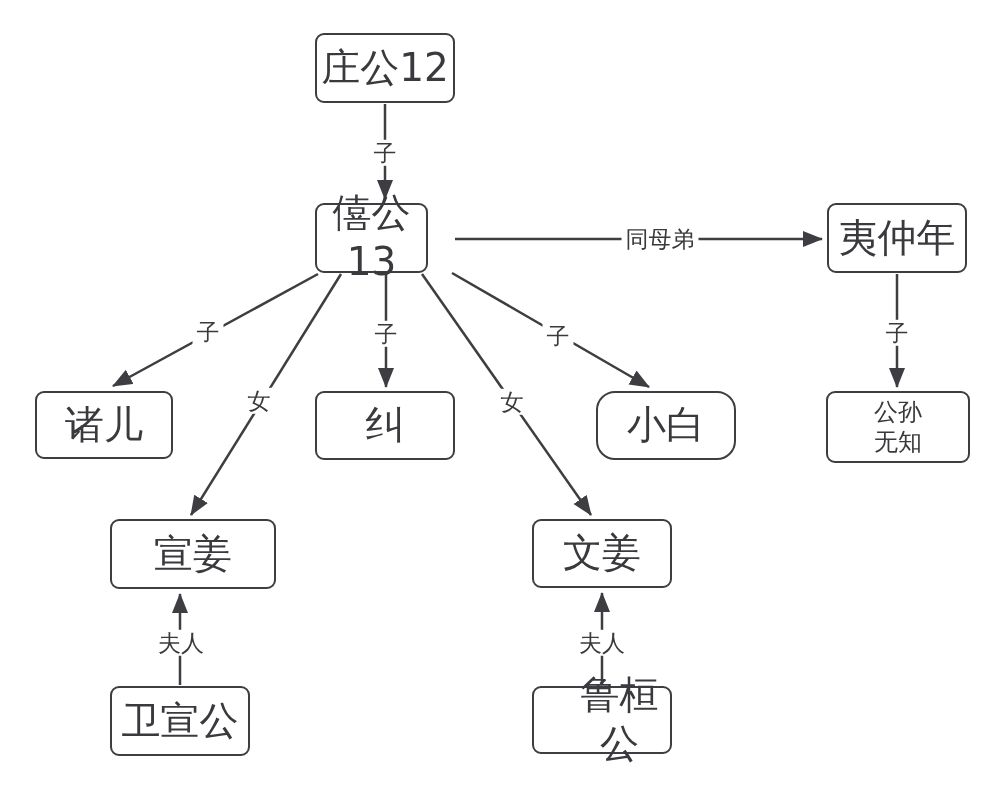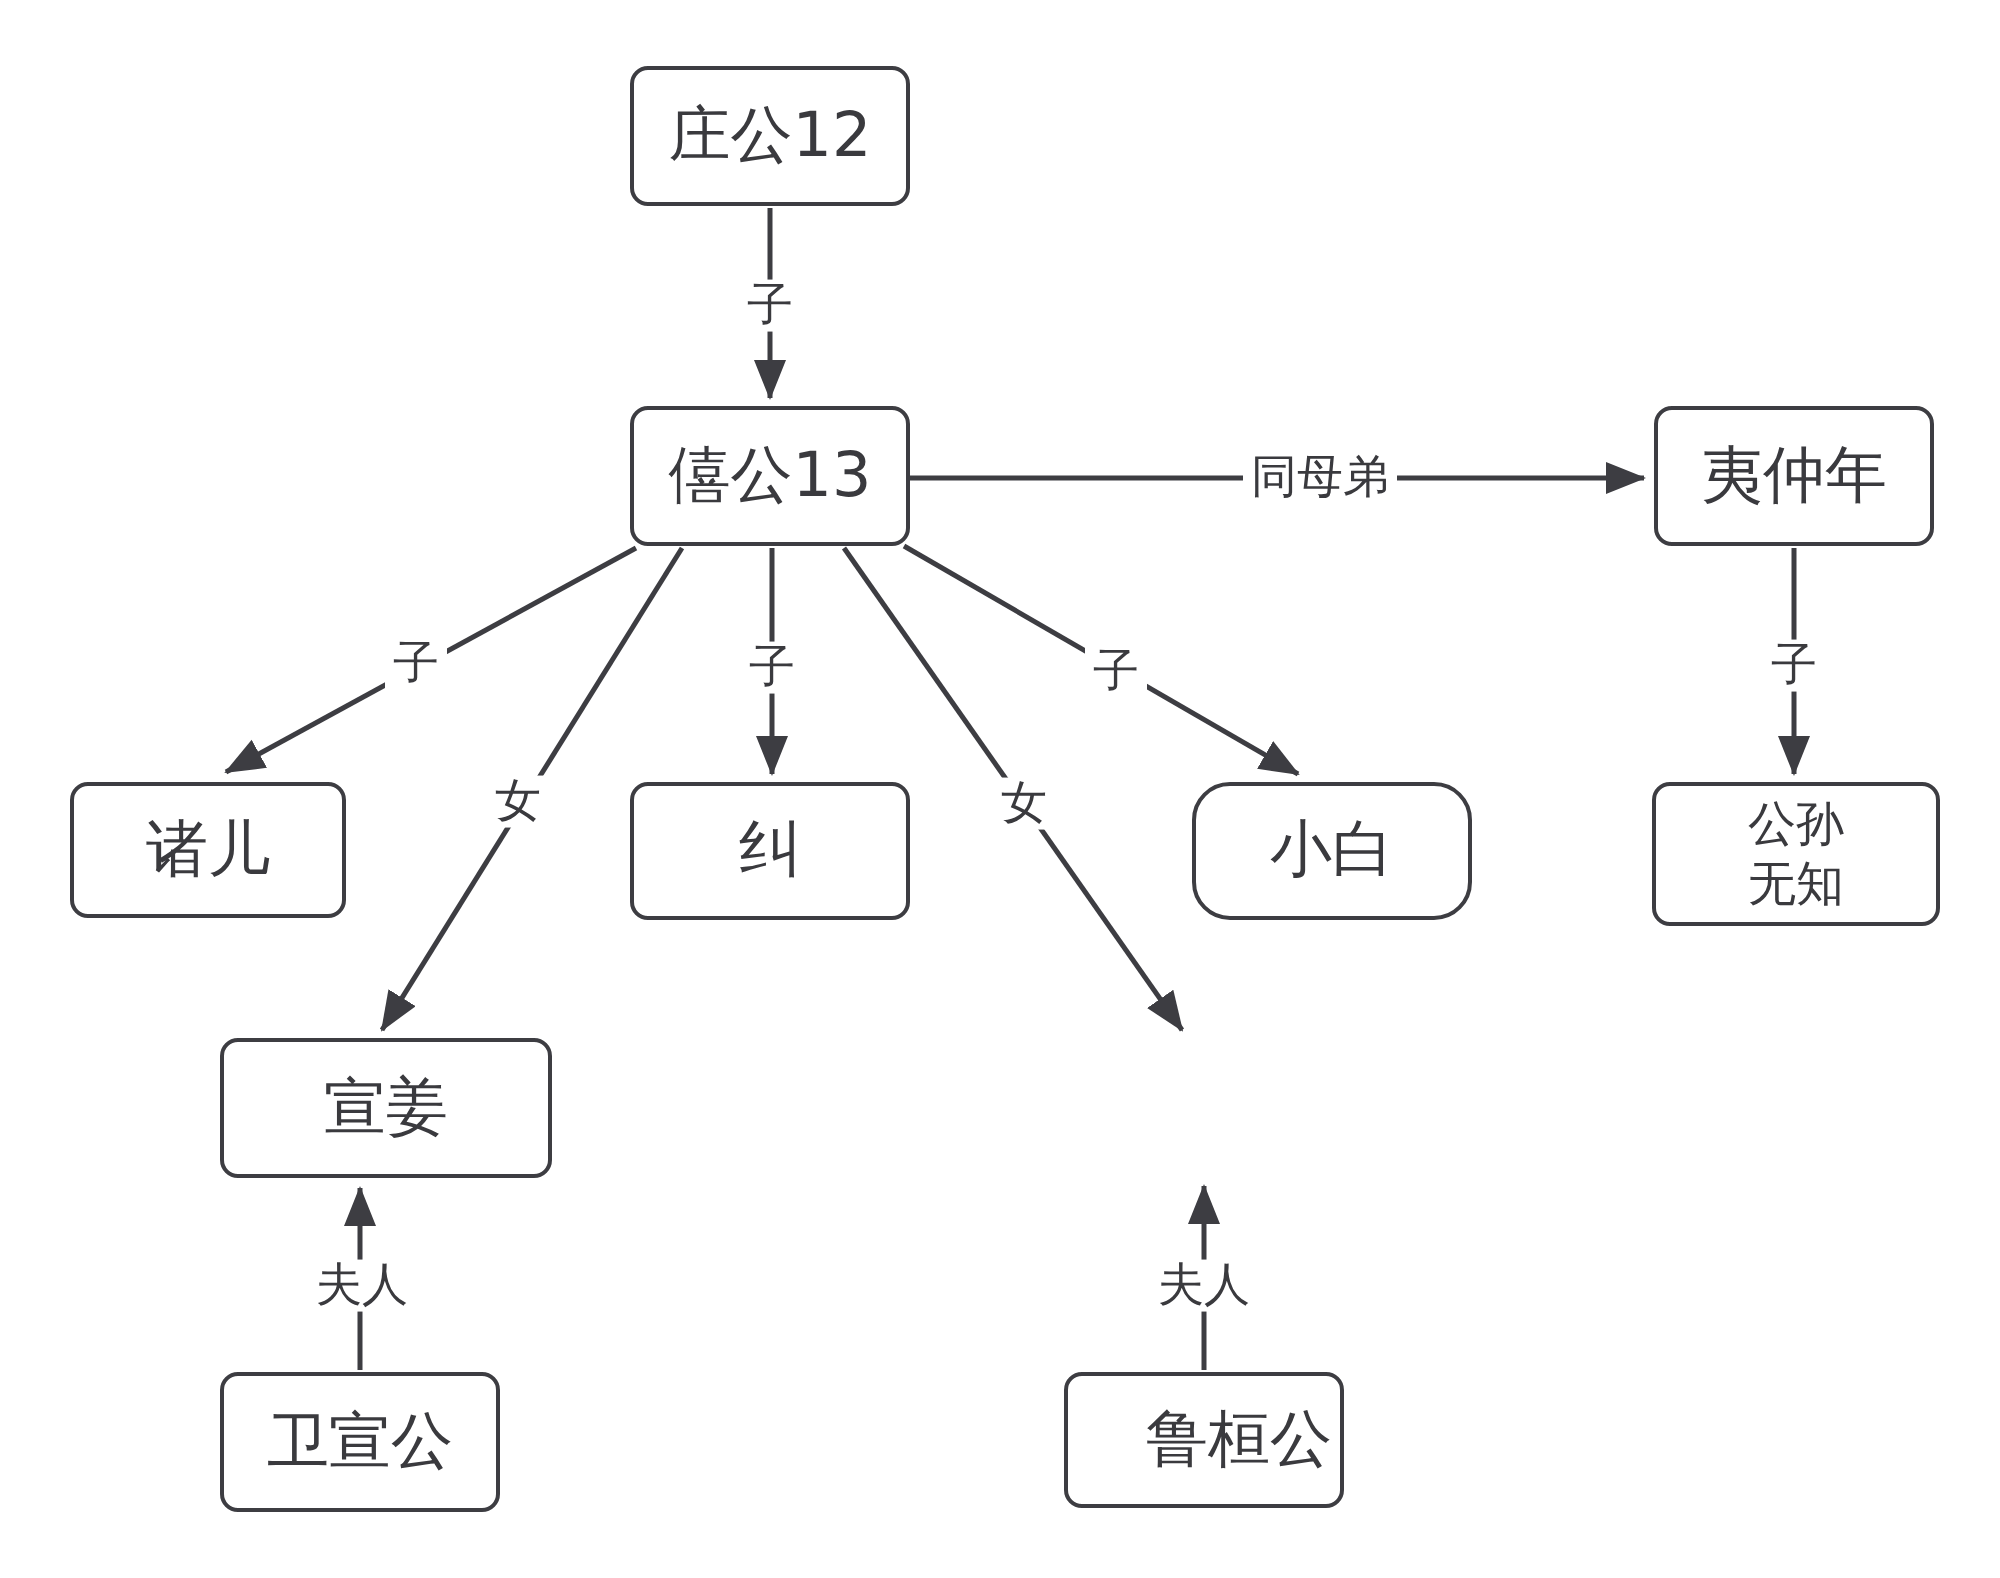--- a/index.html
+++ b/index.html
@@ -15,21 +15,21 @@
   svg.edges { position: absolute; left: 0; top: 0; }
   .node {
     position: absolute;
     box-sizing: border-box;
     background: #ffffff;
     border: 2.5px solid #3d3d42;
     border-radius: 9px;
     display: flex;
     align-items: center;
     justify-content: center;
-    font-size: 31px;
+    font-size: 39px;
   }
   .node .lbl {
     white-space: pre-line;
     text-align: center;
     line-height: 1.25;
   }
   .node.small { font-size: 24px; }
   .edge-label {
     position: absolute;
     transform: translate(-50%, -50%);
@@ -61,41 +61,44 @@
       <line x1="422" y1="274" x2="591" y2="515" marker-end="url(#arrow)"></line>
       <line x1="452" y1="273" x2="649" y2="387" marker-end="url(#arrow)"></line>
       <line x1="180" y1="685" x2="180" y2="594" marker-end="url(#arrow)"></line>
       <line x1="602" y1="685" x2="602" y2="593" marker-end="url(#arrow)"></line>
     </g>
   </svg>
 
   <div class="node" style="left:315px; top:33px;  width:140px; height:70px;">
     <span class="lbl">庄公12</span>
   </div>
-  <div class="node" style="left:315px; top:203px; width:140px; height:70px;">
+  <div class="node" style="left:315px; top:203px; width:113px; height:70px;">
     <span class="lbl">僖公13</span>
   </div>
   <div class="node" style="left:827px; top:203px; width:140px; height:70px;">
     <span class="lbl">夷仲年</span>
   </div>
   <div class="node" style="left:35px;  top:391px; width:138px; height:68px;">
     <span class="lbl">诸儿</span>
   </div>
   <div class="node" style="left:315px; top:391px; width:140px; height:69px;">
     <span class="lbl">纠</span>
   </div>
   <div class="node" style="left:596px; top:391px; width:140px; height:69px;border-radius:19px;">
     <span class="lbl">小白</span>
   </div>
   <div class="node small" style="left:826px; top:391px; width:144px; height:72px;">
     <span class="lbl">公孙
 无知</span>
   </div>
   <div class="node" style="left:110px; top:519px; width:166px; height:70px;">
     <span class="lbl">宣姜</span>
+  </div>
+  <div class="node" style="left:532px; top:519px; width:140px; height:69px;">
+    <span class="lbl">文姜</span>
   </div>
   <div class="node" style="left:110px; top:686px; width:140px; height:70px;">
     <span class="lbl">卫宣公</span>
   </div>
   <div class="node" style="left:532px; top:686px; width:140px; height:68px;padding-left:35px;">
     <span class="lbl">鲁桓公</span>
   </div>
 
   <div class="edge-label" style="left:385px; top:153px;">子</div>
   <div class="edge-label" style="left:660px; top:239px;">同母弟</div>

